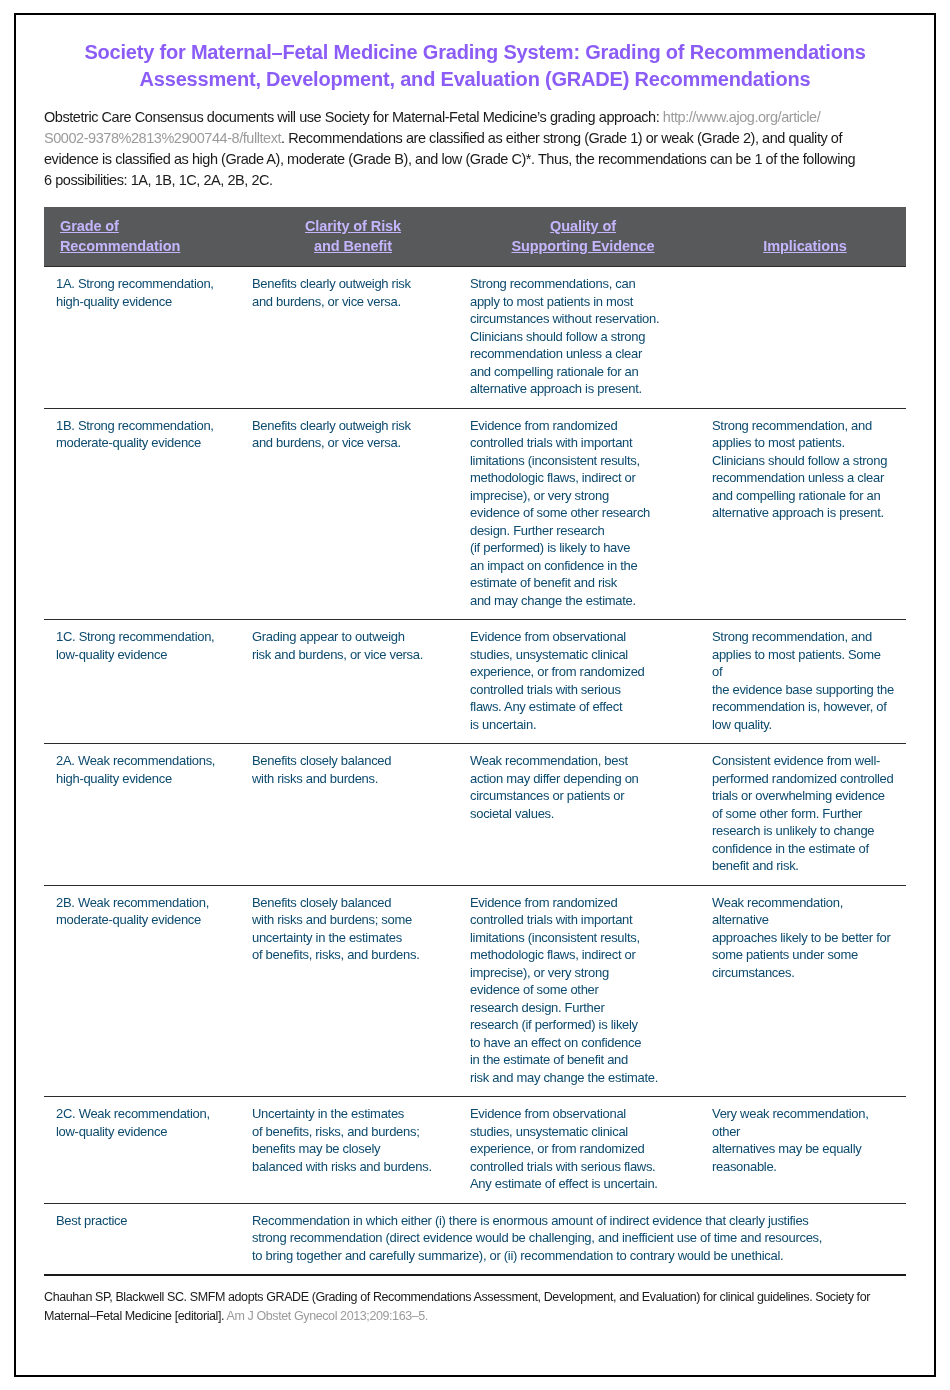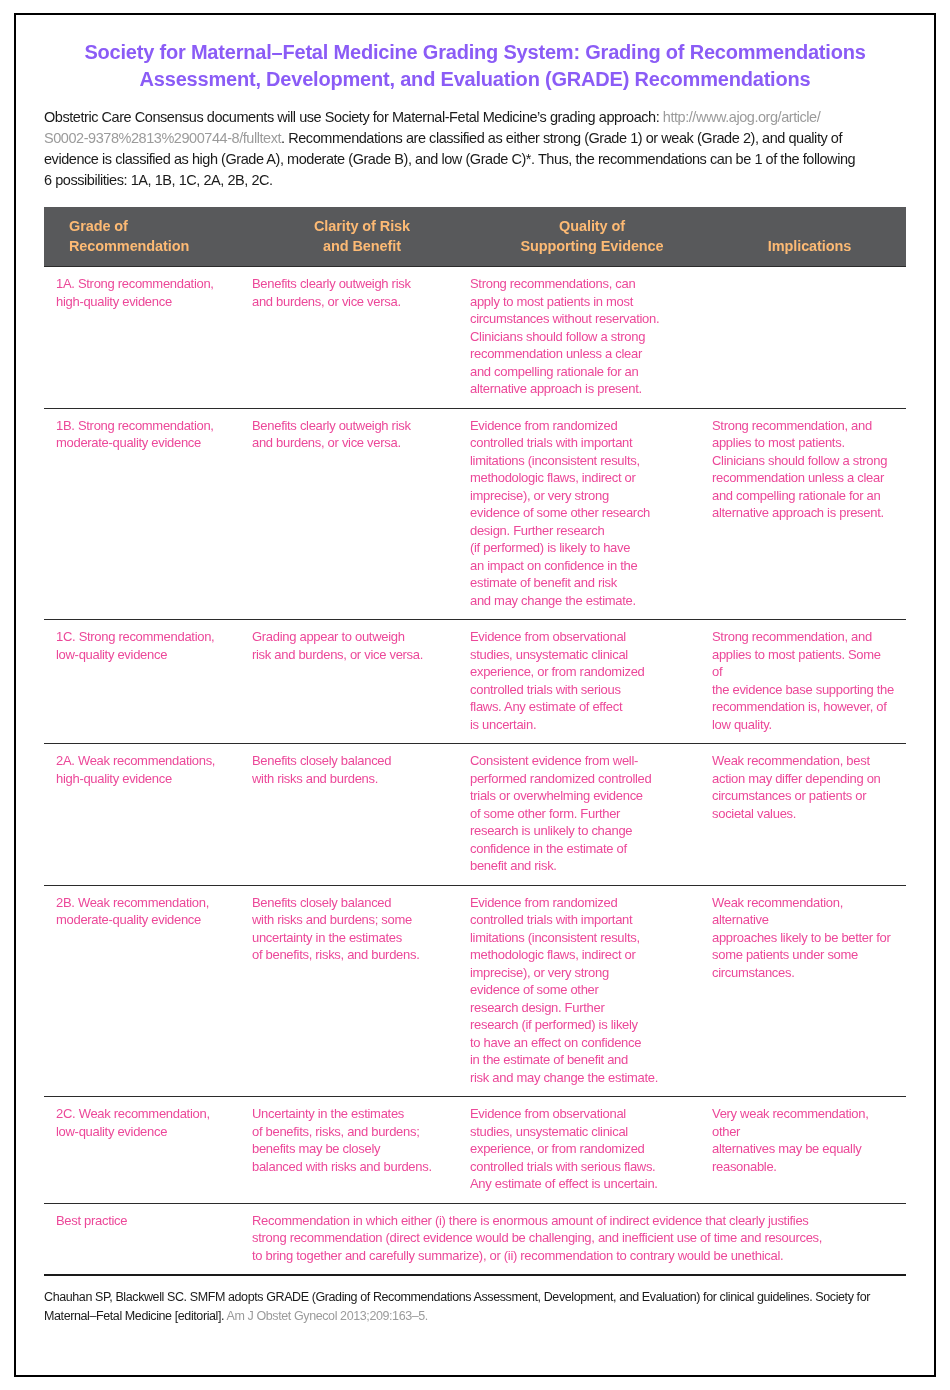--- a/index.html
+++ b/index.html
@@ -33,23 +33,24 @@
     color: #1a1a1a;
   }
   .muted { color: #9b9b9b; }
   a.muted { text-decoration: none; cursor: pointer; }
 
   .grade-table { margin-top: 16px; }
   .thead {
     display: grid;
     grid-template-columns: 196px 218px 242px 1fr;
     background: #58595b;
-    color: #fdba74;
-    padding: 9px 0 10px 13px;
+    color: #c4b5fd;
+    padding: 9px 0 10px 4px;
     align-items: end;
+    text-decoration: underline;
   }
   .th {
     font-size: 14.5px;
     font-weight: 700;
     line-height: 1.4;
     letter-spacing: -0.1px;
     white-space: pre-line;
     text-align: center;
     padding: 0 10px;
   }
@@ -61,21 +62,21 @@
     border-top: 1px solid #2b2b2b;
     padding: 8px 0 10px 0;
   }
   .trow.span-row { grid-template-columns: 196px 1fr; }
   .td {
     font-size: 13px;
     line-height: 17.5px;
     letter-spacing: -0.3px;
     white-space: pre-line;
     padding: 0 12px 0 12px;
-    color: #ec4899;
+    color: #0c4a6e;
   }
   .table-end-rule {
     border-top: 2px solid #1a1a1a;
     margin-top: 0px;
   }
   .footnotes { margin-top: 12px; }
   .footnote {
     font-size: 12.5px;
     line-height: 1.5;
     letter-spacing: -0.4px;
@@ -163,31 +164,31 @@
 the evidence base supporting the
 recommendation is, however, of
 low quality.</div>
     </div>
 
     <div class="trow">
       <div class="td">2A. Weak recommendations,
 high-quality evidence</div>
       <div class="td">Benefits closely balanced
 with risks and burdens.</div>
+      <div class="td">Weak recommendation, best
+action may differ depending on
+circumstances or patients or
+societal values.</div>
       <div class="td">Consistent evidence from well-
 performed randomized controlled
 trials or overwhelming evidence
 of some other form. Further
 research is unlikely to change
 confidence in the estimate of
 benefit and risk.</div>
-      <div class="td">Weak recommendation, best
-action may differ depending on
-circumstances or patients or
-societal values.</div>
     </div>
 
     <div class="trow">
       <div class="td">2B. Weak recommendation,
 moderate-quality evidence</div>
       <div class="td">Benefits closely balanced
 with risks and burdens; some
 uncertainty in the estimates
 of benefits, risks, and burdens.</div>
       <div class="td">Evidence from randomized

